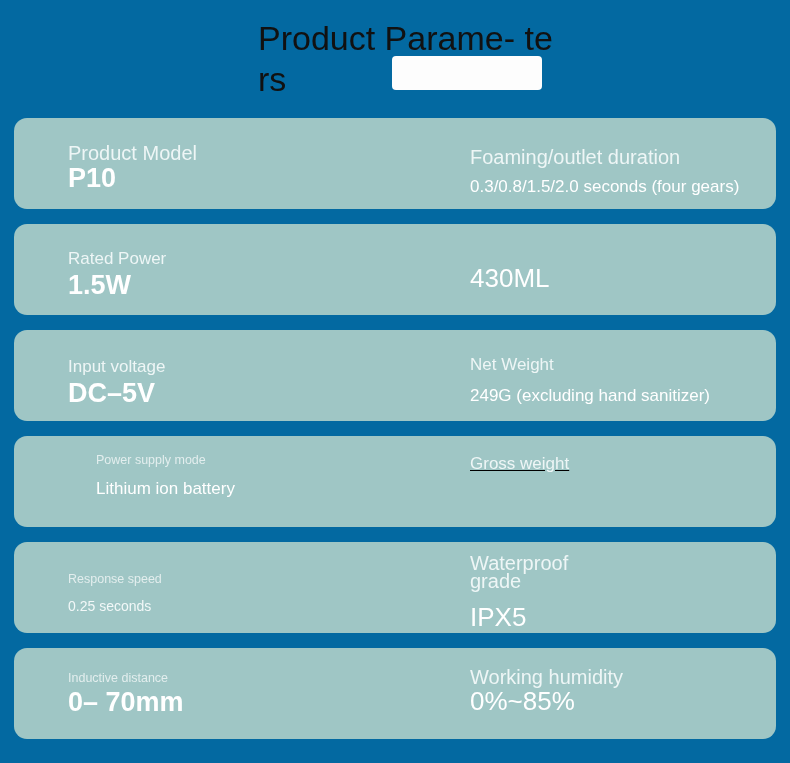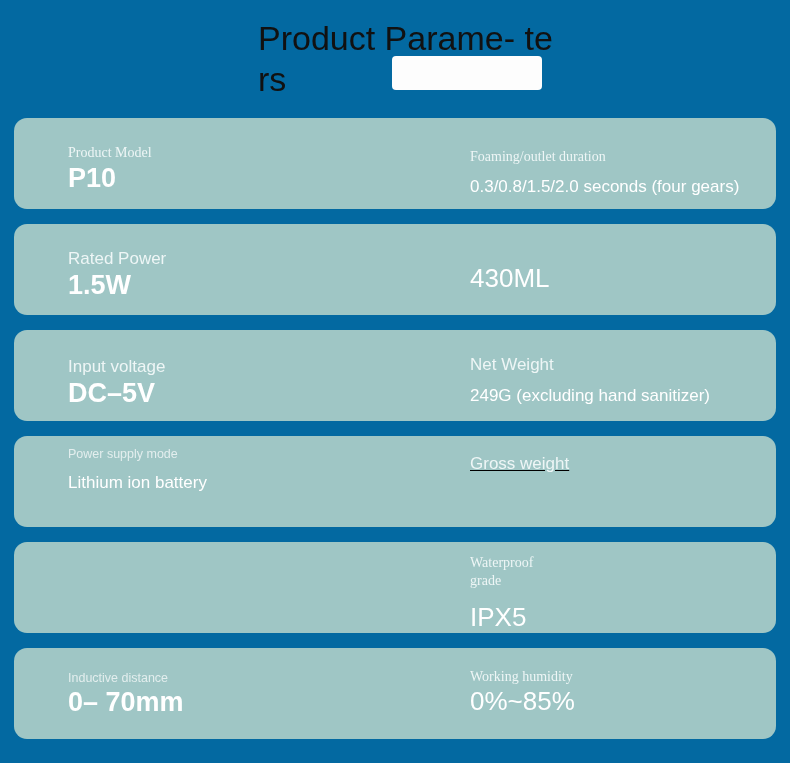--- a/index.html
+++ b/index.html
@@ -85,36 +85,36 @@
     font-weight: 400;
     white-space: pre-line;
   }
   .c-value {
     color: #ffffff;
     white-space: pre-line;
   }
 
   
   .lbl-sm  { font-size: 12.5px; line-height: 16px; color: #e3eeee; }
-  .lbl-md  { font-size: 14px; line-height: 18px; font-family: Liberation Serif, serif; }
+  .lbl-md  { font-size: 20px; line-height: 18px; }
   .lbl-lg  { font-size: 17px;   line-height: 21px; }
 
   .val-xl  { font-size: 27px; line-height: 32px; font-weight: 700; }
   .val-lg  { font-size: 26px; line-height: 31px; font-weight: 400; }
   .val-md  { font-size: 17px; line-height: 21px; font-weight: 400; }
   .val-sm  { font-size: 14px; line-height: 18px; font-weight: 400; color: #f2f8f8; }
 
   
   .r0 .cell-left  .cell-inner { top: 26px; }
   .r0 .cell-right .cell-inner { top: 30px; }
   .r1 .cell-left  .cell-inner { top: 24px; }
   .r1 .cell-right .cell-inner { top: 27px; }
   .r2 .cell-left  .cell-inner { top: 26px; }
   .r2 .cell-right .cell-inner { top: 24px; }
-  .r3 .cell-left  .cell-inner { top: 10px; }
+  .r3 .cell-left  .cell-inner { top: 16px; margin-left: 28px; }
   .r3 .cell-right .cell-inner { top: 17px; text-decoration: underline; }
   .r4 .cell-left  .cell-inner { top: 29px; }
   .r4 .cell-right .cell-inner { top: 12px; }
   .r5 .cell-left  .cell-inner { top: 22px; }
   .r5 .cell-right .cell-inner { top: 20px; }
 
   .gap-1 .c-value { }
   .gap-2 .c-value { margin-top: 10px; }
   .gap-0 .c-value { margin-top: 12px; }
 
@@ -187,20 +187,26 @@
         </div>
       </div>
       <div class="cell cell-right">
         <div class="cell-inner gap-2">
           <div class="c-label lbl-lg">Gross weight</div>
         </div>
       </div>
     </div>
 
     <div class="card r4">
+      <div class="cell cell-left">
+        <div class="cell-inner gap-2">
+          <div class="c-label lbl-sm">Response speed</div>
+          <div class="c-value val-sm">0.25 seconds</div>
+        </div>
+      </div>
       <div class="cell cell-right">
         <div class="cell-inner gap-0">
           <div class="c-label lbl-md">Waterproof
 grade</div>
           <div class="c-value val-lg">IPX5</div>
         </div>
       </div>
     </div>
 
     <div class="card r5">

